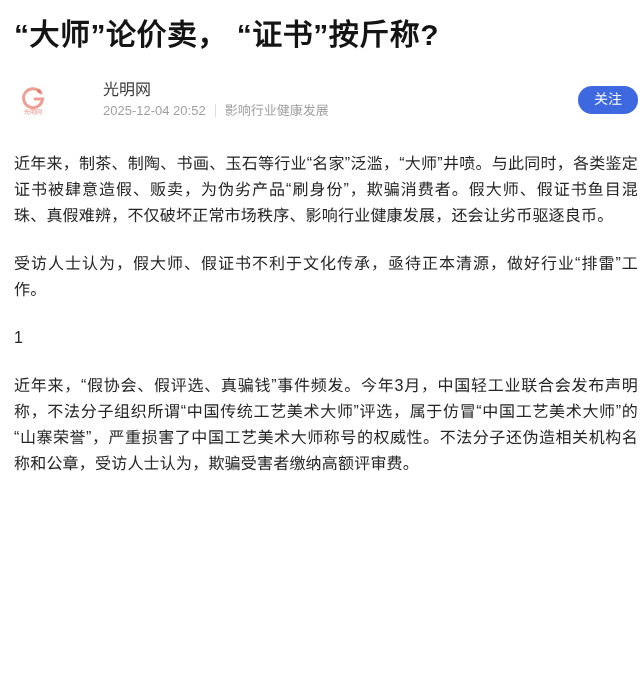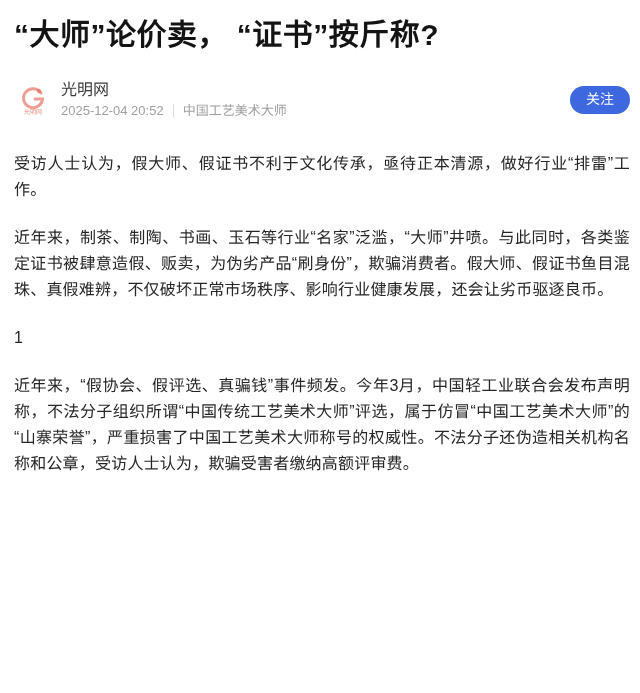--- a/index.html
+++ b/index.html
@@ -2,35 +2,36 @@
 <html lang="zh-CN"><head>
 <meta charset="utf-8">
 <style>
   * { margin: 0; padding: 0; box-sizing: border-box; }
   html, body {
     width: 640px; height: 693px;
     background: #ffffff;
     overflow: hidden;
     font-family: "Liberation Sans", "DejaVu Sans", sans-serif;
   }
-  .page { padding: 14px 10px 0 14px; }
+  .page { padding: 14px 2px 0 14px; }
 
   .article-title {
     font-size: 30px;
     font-weight: 800;
     color: #141414;
     letter-spacing: 0.5px;
     line-height: 42px;
     margin-bottom: 24px;
   }
 
   .author-row {
     display: flex;
     align-items: center;
     margin-bottom: 32px;
+    gap: 42px;
   }
   .avatar {
     width: 38px; height: 38px;
     border-radius: 50%;
     overflow: hidden;
     background: #fff;
     flex: 0 0 38px;
     cursor: pointer;
   }
   .author-info { margin-left: 9px; min-width: 0; }
@@ -90,26 +91,26 @@
         <path d="M27 12 A9.5 9.5 0 1 0 28.5 18 L21 18" fill="none" stroke="#e0503c" stroke-width="3" stroke-linecap="round" opacity="0.55"></path>
         <circle cx="25" cy="10" r="2.2" fill="#e0503c" opacity="0.45"></circle>
         <text x="19" y="33" font-size="6" fill="#e0503c" opacity="0.65" text-anchor="middle">光明网</text>
       </svg>
     </div>
     <div class="author-info">
       <div class="author-name">光明网</div>
       <div class="author-meta">
         <span>2025-12-04 20:52</span>
         <span class="meta-divider"></span>
-        <span>中国工艺美术大师</span>
+        <span>影响行业健康发展</span>
       </div>
     </div>
     <button class="follow-button" style="background: rgb(61, 104, 224);">关注</button>
   </div>
 
   <div class="article-body">
+    <p>近年来，制茶、制陶、书画、玉石等行业“名家”泛滥，“大师”井喷。与此同时，各类鉴定证书被肆意造假、贩卖，为伪劣产品“刷身份”，欺骗消费者。假大师、假证书鱼目混珠、真假难辨，不仅破坏正常市场秩序、影响行业健康发展，还会让劣币驱逐良币。</p>
     <p>受访人士认为，假大师、假证书不利于文化传承，亟待正本清源，做好行业“排雷”工作。</p>
-    <p>近年来，制茶、制陶、书画、玉石等行业“名家”泛滥，“大师”井喷。与此同时，各类鉴定证书被肆意造假、贩卖，为伪劣产品“刷身份”，欺骗消费者。假大师、假证书鱼目混珠、真假难辨，不仅破坏正常市场秩序、影响行业健康发展，还会让劣币驱逐良币。</p>
     <p>1</p>
     <p>近年来，“假协会、假评选、真骗钱”事件频发。今年3月，中国轻工业联合会发布声明称，不法分子组织所谓“中国传统工艺美术大师”评选，属于仿冒“中国工艺美术大师”的“山寨荣誉”，严重损害了中国工艺美术大师称号的权威性。不法分子还伪造相关机构名称和公章，受访人士认为，欺骗受害者缴纳高额评审费。</p>
   </div>
 
 </div>
 
 </body></html>

